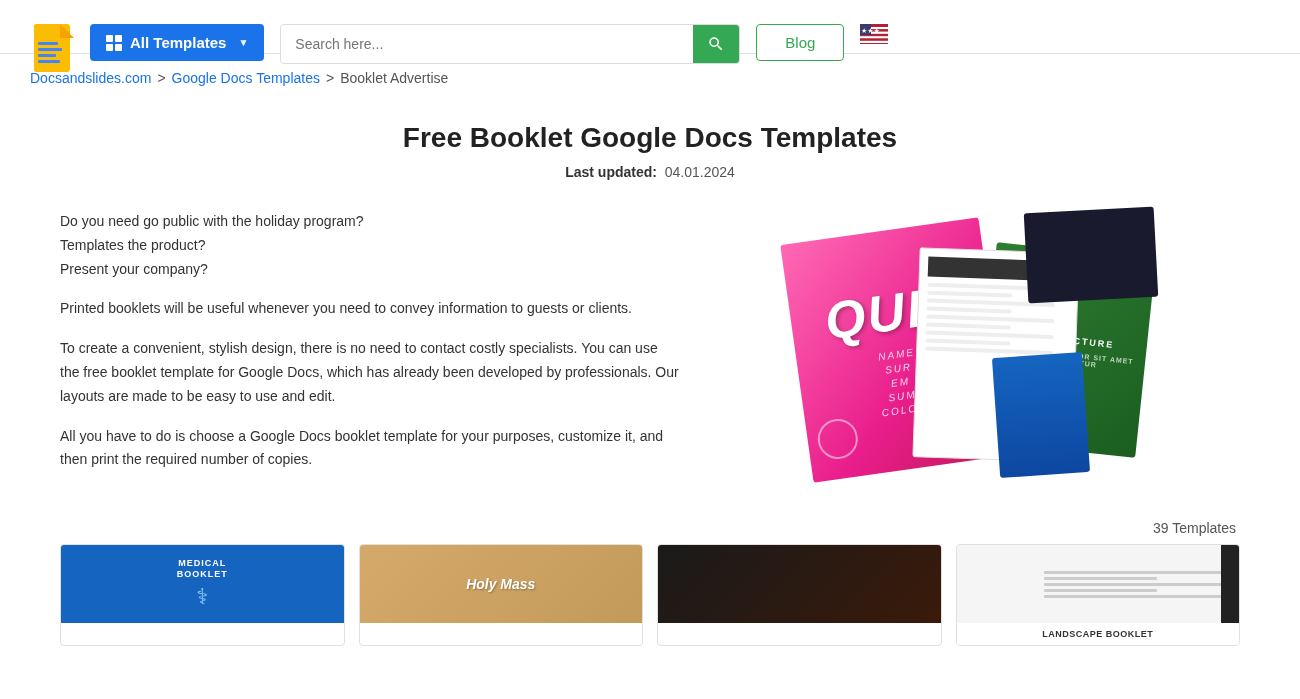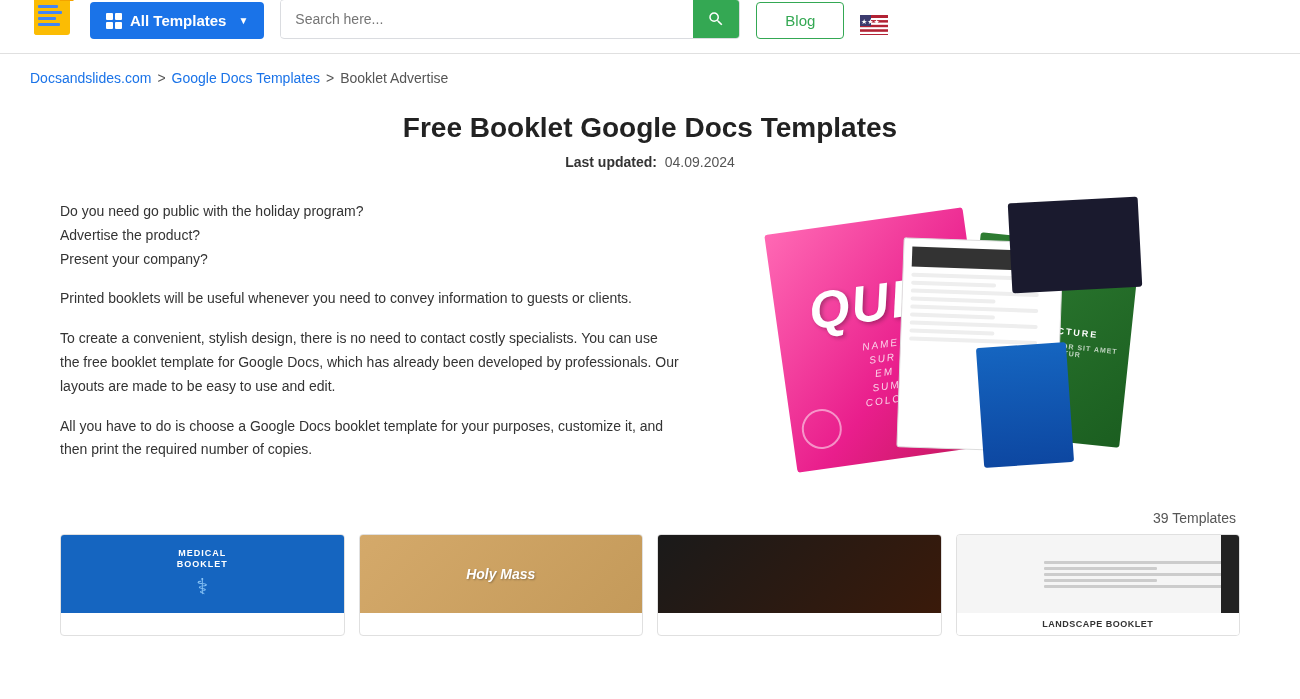--- a/index.html
+++ b/index.html
@@ -1,22 +1,22 @@
 <!DOCTYPE html>
 <html><head>
   <meta charset="utf-8">
   <style>
     * { box-sizing: border-box; margin: 0; padding: 0; }
     body { font-family: Arial, sans-serif; background: #fff; color: #333; }
 
     
     .header {
       display: flex;
-      align-items: flex-end;
-      padding: 14px 30px;
+      align-items: flex-start;
+      padding: 24px 30px;
       border-bottom: 1px solid #e0e0e0;
       gap: 16px;
       height: 54px;
     }
     .logo-area {
       display: flex;
       align-items: center;
       gap: 4px;
       text-decoration: none;
     }
@@ -117,39 +117,39 @@
       padding: 0 30px 40px;
       max-width: 1240px;
       margin: 0 auto;
     }
 
     .page-title {
       text-align: center;
       font-size: 28px;
       font-weight: 700;
       color: #222;
-      margin-top: 10px;
+      margin-top: 20px;
       margin-bottom: 10px;
     }
 
     .last-updated {
       text-align: center;
       font-size: 14px;
       color: #555;
       margin-bottom: 30px;
     }
     .last-updated strong {
       color: #333;
       font-weight: 700;
     }
 
     
     .content-section {
       display: flex;
-      gap: 40px;
+      gap: 56px;
       align-items: flex-start;
       margin-bottom: 40px;
     }
 
     .text-area {
       flex: 1;
       font-size: 14px;
       line-height: 1.7;
       color: #333;
       max-width: 620px;
@@ -461,28 +461,28 @@
   <span class="sep">&gt;</span>
   <a href="#">Google Docs Templates</a>
   <span class="sep">&gt;</span>
   <span class="current">Booklet Advertise</span>
 </nav>
 
 <main class="main">
   <h1 class="page-title">Free Booklet Google Docs Templates</h1>
   <p class="last-updated">
     <strong>Last updated:</strong>
-    &nbsp;<span>04.09.2024</span>
+    &nbsp;<span>04.01.2024</span>
   </p>
 
   <div class="content-section">
     <div class="text-area">
       <p>
         <span>Do you need go public with the holiday program?</span><br>
-        <span>Advertise the product?</span><br>
+        <span>Templates the product?</span><br>
         <span>Present your company?</span>
       </p>
       <p>Printed booklets will be useful whenever you need to convey information to guests or clients.</p>
       <p>To create a convenient, stylish design, there is no need to contact costly specialists. You can use the free booklet template for Google Docs, which has already been developed by professionals. Our layouts are made to be easy to use and edit.</p>
       <p>All you have to do is choose a Google Docs booklet template for your purposes, customize it, and then print the required number of copies.</p>
     </div>
 
     <div class="hero-image-area">
       <div class="booklet-collage">
 

